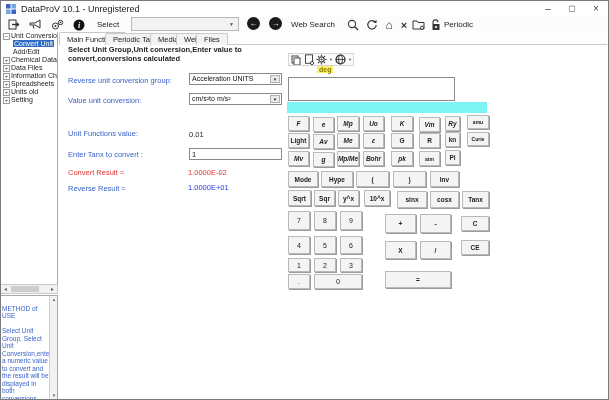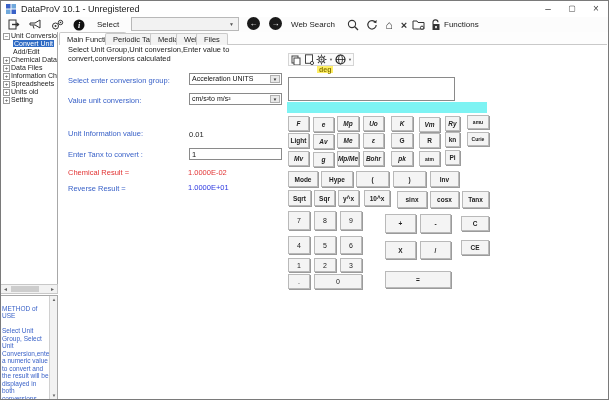--- a/index.html
+++ b/index.html
@@ -37,21 +37,21 @@
   .method-panel { position:absolute; left:0; top:294px; width:57px; height:106px; border:1px solid #a8a8a8; border-left:none; background:#fff; overflow:hidden; }
   .method-text { position:absolute; left:1px; top:1px; width:48px; font-size:6.5px; line-height:7.5px; color:#3a62c8; white-space:pre-line; }
   .vscroll { position:absolute; right:0; top:0; width:8px; height:100%; background:#f2f2f2; border-left:1px solid #d0d0d0; }
   .vscroll .uarr,.vscroll .darr { position:absolute; left:0; width:8px; height:8px; font-size:4.5px; color:#666; text-align:center; line-height:8px; }
   .vscroll .uarr { top:0; } .vscroll .darr { bottom:0; }
   
   .tabbar { position:absolute; left:58px; top:31px; right:1px; height:13px; border-bottom:1px solid #c9c9c9; background:#fdfdfd; }
   .tab { position:absolute; top:1px; height:12px; line-height:12px; padding:0 7px; font-size:7.5px; color:#222; background:#f3f3f3; border:1px solid #c9c9c9; border-bottom:none; border-radius:2px 2px 0 0; }
   .tab.active { background:#ffffff; top:0; height:13px; line-height:13px; font-weight:normal; }
   
-  .instr { position:absolute; left:67px; top:45px; width:200px; font-size:7.5px; line-height:8.5px; color:#222; }
+  .instr { position:absolute; left:67px; top:45px; width:200px; font-size:7.5px; line-height:8.5px; color:#222;font-weight:bold; }
   .flabel { position:absolute; left:67px; font-size:7.5px; color:#3a62c8; }
   .flabel.red { color:#e23333; }
   .fvalue { position:absolute; left:188px; font-size:7.5px; color:#222; }
   .fvalue.red { color:#e23333; } .fvalue.blue { color:#2b36df; }
   .combo { position:absolute; left:188px; width:93px; height:12px; background:#fff; border:1px solid #8a8a8a; font-size:7px; line-height:10px; padding-left:2px; color:#111; }
   .combo .arr { position:absolute; right:1px; top:1px; width:10px; height:8px; background:#e9e9e9; border:1px solid #b0b0b0; font-size:4.5px; text-align:center; line-height:8px; color:#333; }
   .textinput { position:absolute; left:188px; top:147px; width:93px; height:12px; border:1px solid #8a8a8a; font-size:7.5px; padding:0 0 0 2px; font-family:"Liberation Sans", sans-serif; color:#111; background:#fff; }
   
   .minibar { position:absolute; left:287px; top:52px; width:66px; height:13px; border:1px solid #d5d5d5; background:#fbfbfb; display:flex; align-items:center; }
   .mini-ico { width:13px; height:12px; display:flex; align-items:center; justify-content:center; }
@@ -141,21 +141,21 @@
           <circle cx="10" cy="8.7" r="1.6" fill="#fff" stroke="#333"></circle>
         </svg>
     </div>
     <div class="tb-ico" style="left:428px;">
       <svg width="12" height="12" viewBox="0 0 12 12">
           <path d="M3 5 L3 3.5 A2.5 2.5 0 0 1 8 3.2" fill="none" stroke="#333" stroke-width="1.1"></path>
           <rect x="2.5" y="5" width="7" height="6" fill="#333"></rect>
           <rect x="5.2" y="7" width="1.6" height="2.2" fill="#fff"></rect>
         </svg>
     </div>
-    <span class="tb-label" style="left:443px;">Functions</span>
+    <span class="tb-label" style="left:443px;">Periodic</span>
   </div>
 
   <div class="tree-panel">
     <div class="tree-row tree-root"><span class="pmbox">−</span><span class="tree-label">Unit Conversions</span></div>
     <div class="tree-row tree-child"><span class="tree-label sel">Convert Unit</span></div>
     <div class="tree-row tree-child"><span class="tree-label">Add/Edit</span></div>
     <div class="tree-row tree-root"><span class="pmbox">+</span><span class="tree-label">Chemical Data</span></div>
     <div class="tree-row tree-root"><span class="pmbox">+</span><span class="tree-label">Data Files</span></div>
     <div class="tree-row tree-root"><span class="pmbox">+</span><span class="tree-label">Information Charts</span></div>
     <div class="tree-row tree-root"><span class="pmbox">+</span><span class="tree-label">Spreadsheets</span></div>
@@ -183,39 +183,39 @@
   <div class="tabbar">
     <div class="tab active" style="left:0px;">Main Functions</div>
     <div class="tab" style="left:46px;">Periodic Table</div>
     <div class="tab" style="left:91px;">Media</div>
     <div class="tab" style="left:117px;">Web</div>
     <div class="tab" style="left:137px;">Files</div>
   </div>
 
   <div class="instr">Select Unit Group,Unit conversion,Enter value to convert,conversions calculated</div>
 
-  <div class="flabel" style="top:75px;">Select enter conversion group:</div>
+  <div class="flabel" style="top:75px;">Reverse unit conversion group:</div>
   <div class="combo" style="top:72px;">
     <span>Acceleration UNITS</span>
     <span class="arr">▼</span>
   </div>
 
   <div class="flabel" style="top:95px;">Value unit conversion:</div>
   <div class="combo" style="top:92px;">
     <span>cm/s²to  m/s²</span>
     <span class="arr">▼</span>
   </div>
 
-  <div class="flabel" style="top:128px;">Unit Information value:</div>
+  <div class="flabel" style="top:128px;">Unit Functions value:</div>
   <div class="fvalue" style="top:129px;">0.01</div>
 
   <div class="flabel" style="top:149px;">Enter Tanx to convert :</div>
   <input class="textinput" value="1" style="">
 
-  <div class="flabel red" style="top:167px;">Chemical Result =</div>
+  <div class="flabel red" style="top:167px;">Convert Result =</div>
   <div class="fvalue red" style="top:167px; left:187px;">1.0000E-02</div>
 
   <div class="flabel" style="top:183px;">Reverse Result =</div>
   <div class="fvalue blue" style="top:182px; left:187px;">1.0000E+01</div>
 
   <div class="minibar">
     <span class="mini-ico">
       <svg width="10" height="10" viewBox="0 0 10 10">
           <rect x="1" y="1" width="6" height="7" fill="#fff" stroke="#444"></rect>
           <rect x="3" y="3" width="6" height="7" fill="#fff" stroke="#444"></rect>

